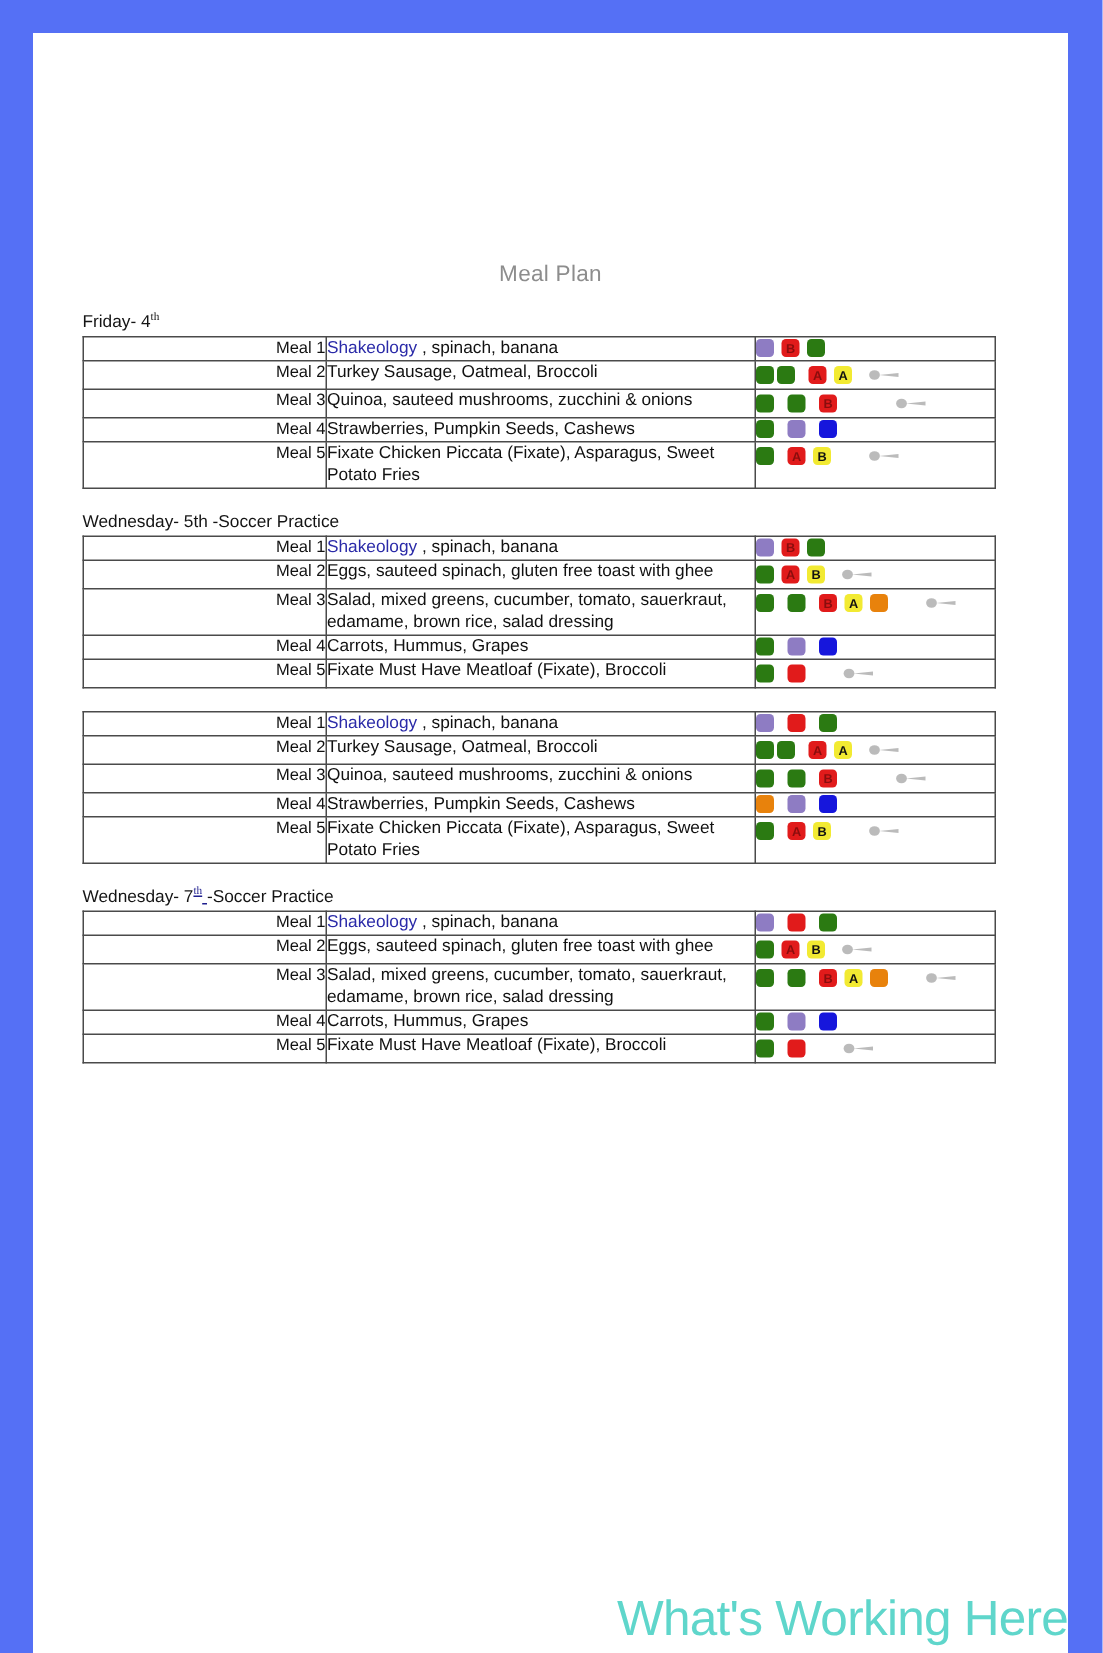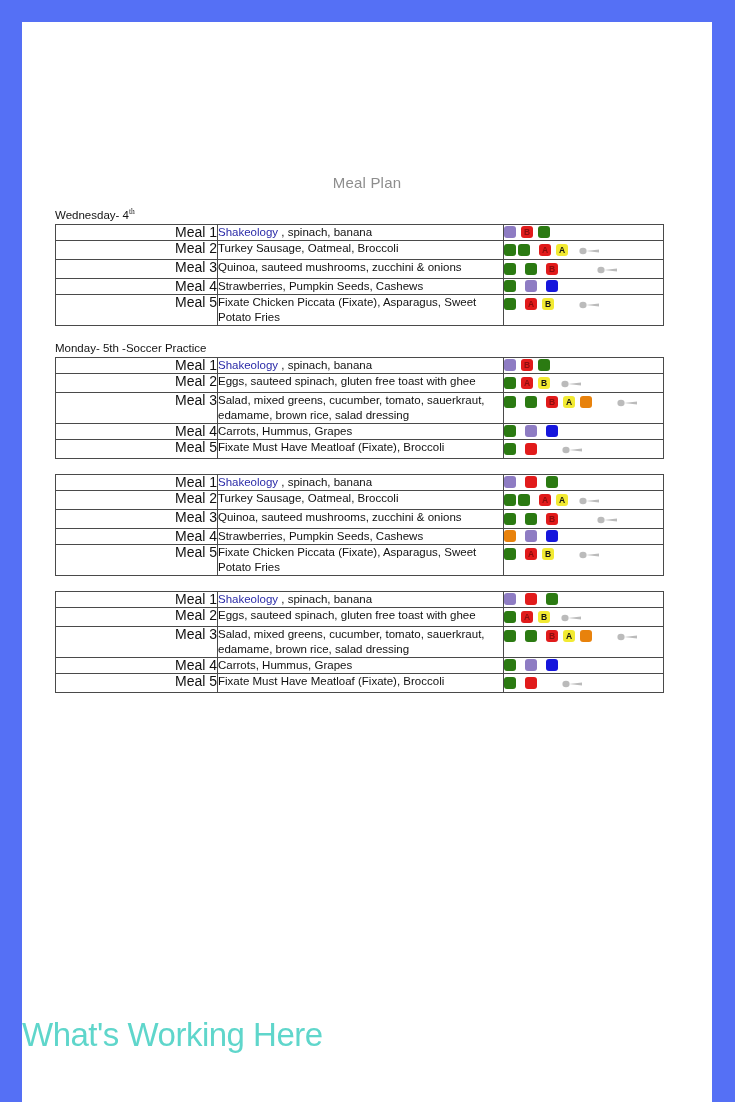--- a/index.html
+++ b/index.html
@@ -64,21 +64,21 @@
   }
   table.meal-table td {
     border: 1px solid #4a4a4a;
     padding: 0;
     vertical-align: top;
   }
   td.c-label {
     width: 161px;
     text-align: right;
     padding: 2px 5px 3px 0;
-    font-size: 14px;
+    font-size: 11px;
     color: #111;
     line-height: 15px;
   }
   td.c-food {
     width: 285px;
     padding: 2px 4px 3px 5px;
     font-size: 11.5px;
     color: #111;
     line-height: 15px;
   }
@@ -125,39 +125,39 @@
     flex: 0 0 auto;
     display: inline-block;
     margin-left: 6px;
     opacity: 0.85;
   }
   .spoon.push  { margin-left: 20px; }
   .spoon.push2 { margin-left: 34px; }
   .footer-text {
     position: absolute;
     left: 0;
-    top: 994px;
+    top: 1038px;
     width: 690px;
-    text-align: left;
+    text-align: right;
     font-size: 33px;
     color: #5fd6cb;
     font-family: "Liberation Sans", sans-serif;
     letter-spacing: -0.5px;
   }
 </style>
 </head>
 <body>
 
 <div class="page-frame">
 
   <div class="doc-title">Meal Plan</div>
 
   <div class="content">
       <div class="day-block">
-        <div class="day-heading"><span>Wednesday- 4</span><sup>th</sup></div>
+        <div class="day-heading"><span>Friday- 4</span><sup>th</sup></div>
         <table class="meal-table">
           <tbody>
             <tr>
               <td class="c-label">Meal 1</td>
               <td class="c-food"><span class="food-link">Shakeology</span> , spinach, banana</td>
               <td class="c-cont">
                 <div class="cont-row">
                   <span class="sw sw-purple"></span>
                   <span class="sw sw-red"><span class="lt">B</span></span>
                   <span class="sw sw-green"></span>
@@ -218,21 +218,21 @@
                       <ellipse cx="4" cy="4" rx="3.6" ry="3.2" fill="#b0b0b0"></ellipse>
                       <path d="M7 4 L20 2.6 L20 5.4 Z" fill="#b0b0b0"></path>
                     </svg></span>
                 </div>
               </td>
             </tr>
           </tbody>
         </table>
       </div>
       <div class="day-block">
-        <div class="day-heading"><span>Monday- 5th -Soccer Practice</span></div>
+        <div class="day-heading"><span>Wednesday- 5th -Soccer Practice</span></div>
         <table class="meal-table">
           <tbody>
             <tr>
               <td class="c-label">Meal 1</td>
               <td class="c-food"><span class="food-link">Shakeology</span> , spinach, banana</td>
               <td class="c-cont">
                 <div class="cont-row">
                   <span class="sw sw-purple"></span>
                   <span class="sw sw-red"><span class="lt">B</span></span>
                   <span class="sw sw-green"></span>
@@ -367,20 +367,21 @@
                       <ellipse cx="4" cy="4" rx="3.6" ry="3.2" fill="#b0b0b0"></ellipse>
                       <path d="M7 4 L20 2.6 L20 5.4 Z" fill="#b0b0b0"></path>
                     </svg></span>
                 </div>
               </td>
             </tr>
           </tbody>
         </table>
       </div>
       <div class="day-block">
+        <div class="day-heading"><span>Wednesday- 7</span><sup class="lnk">th</sup><span><span class="lnk"> </span>-Soccer Practice</span></div>
         <table class="meal-table">
           <tbody>
             <tr>
               <td class="c-label">Meal 1</td>
               <td class="c-food"><span class="food-link">Shakeology</span> , spinach, banana</td>
               <td class="c-cont">
                 <div class="cont-row">
                   <span class="sw sw-purple gap"></span>
                   <span class="sw sw-red gap"></span>
                   <span class="sw sw-green"></span>

